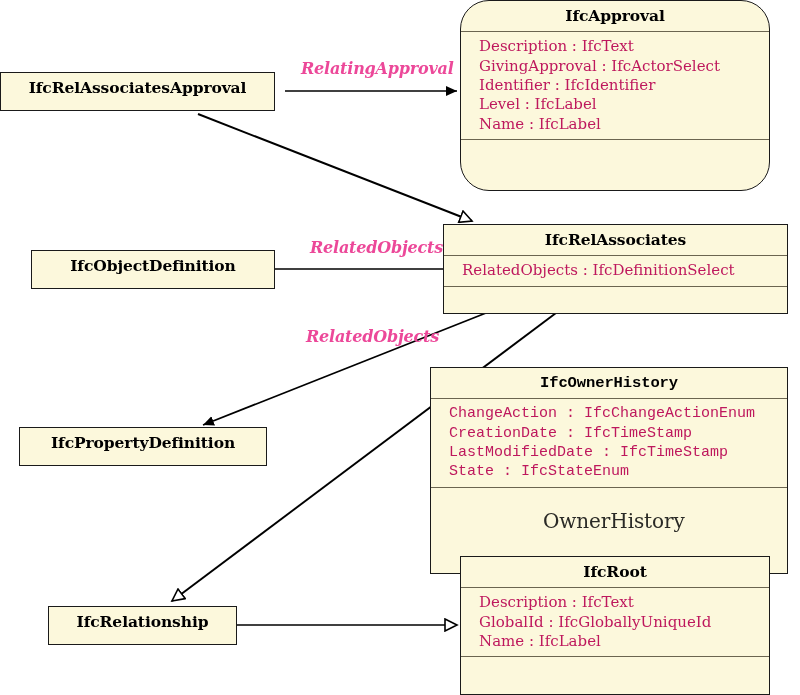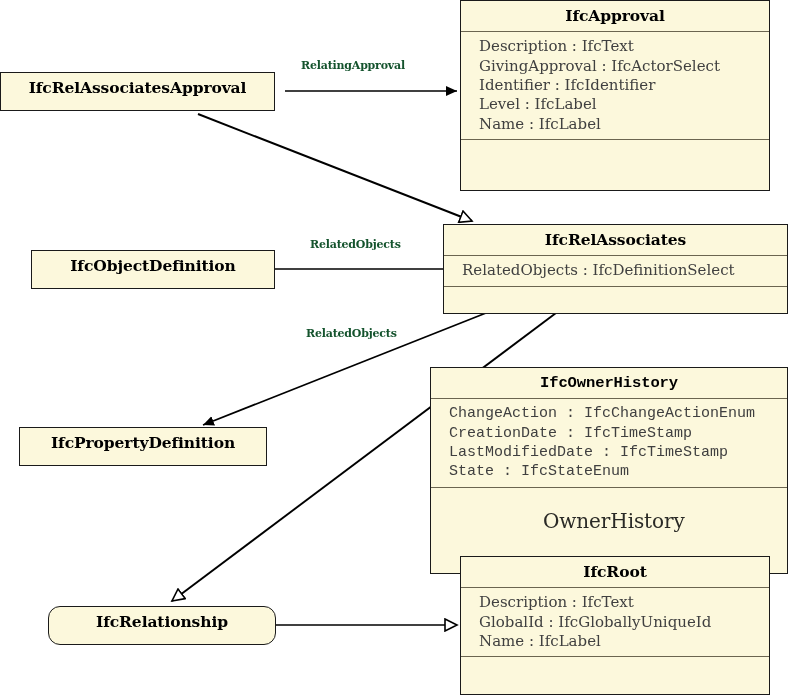--- a/index.html
+++ b/index.html
@@ -45,34 +45,35 @@
   .compartment {
     border-top: 1.6px solid #6b6550;
     padding: 5px 0 5px 0;
   }
   .compartment.empty {
     height: 18px;
     padding: 0;
   }
   .attr {
     font-size: 15px;
-    color: #404040;
+    color: #be185d;
     padding: 0 8px 0 18px;
     line-height: 1.29;
     white-space: nowrap;
   }
   .edge-label {
     position: absolute;
     font-family: "DejaVu Serif", serif;
     font-weight: bold;
-    font-size: 11px;
-    color: #14532d;
+    font-size: 16px;
+    color: #ec4899;
     white-space: nowrap;
     z-index: 8;
     letter-spacing: -0.2px;
+    font-style: italic;
   }
   .assoc-label {
     position: absolute;
     font-family: "DejaVu Serif", serif;
     font-size: 20px;
     color: #2a2a26;
     white-space: nowrap;
     z-index: 9;
     letter-spacing: -0.1px;
   }
@@ -103,21 +104,21 @@
 
     <line x1="486" y1="313" x2="203" y2="425" stroke="#000000" stroke-width="1.7" marker-end="url(#solidArrow)"></line>
 
     <line x1="556" y1="313" x2="172" y2="601" stroke="#000000" stroke-width="1.9" marker-end="url(#hollowTri)"></line>
 
     <line x1="615" y1="557" x2="615" y2="527" stroke="#000000" stroke-width="1.7" marker-end="url(#solidArrow)"></line>
 
     <line x1="237" y1="625" x2="457" y2="625" stroke="#000000" stroke-width="1.7" marker-end="url(#hollowTri)"></line>
   </svg>
 
-  <div class="uml-class" style="left:460px; top:0px; width:310px; height:191px;">
+  <div class="uml-class" style="left:460px; top:0px; width:310px; height:191px;border-radius:29px;">
     <div class="uml-title">IfcApproval</div>
     <div class="compartment">
       <div class="attr">Description : IfcText</div>
       <div class="attr">GivingApproval : IfcActorSelect</div>
       <div class="attr">Identifier : IfcIdentifier</div>
       <div class="attr">Level : IfcLabel</div>
       <div class="attr">Name : IfcLabel</div>
     </div>
     <div class="compartment empty"></div>
   </div>
@@ -156,21 +157,21 @@
   <div class="uml-class" style="left:460px; top:556px; width:310px; height:139px;">
     <div class="uml-title">IfcRoot</div>
     <div class="compartment">
       <div class="attr">Description : IfcText</div>
       <div class="attr">GlobalId : IfcGloballyUniqueId</div>
       <div class="attr">Name : IfcLabel</div>
     </div>
     <div class="compartment empty"></div>
   </div>
 
-  <div class="uml-class" style="left:48px; top:606px; width:228px; height:39px;border-radius:12px;">
+  <div class="uml-class" style="left:48px; top:606px; width:189px; height:39px;">
     <div class="uml-title">IfcRelationship</div>
   </div>
 
   <div class="edge-label" style="left:301px; top:59px;">RelatingApproval</div>
 
   <div class="edge-label" style="left:310px; top:238px;">RelatedObjects</div>
 
   <div class="edge-label" style="left:306px; top:327px;">RelatedObjects</div>
 
   <div class="assoc-label" style="left:543px; top:509px;">OwnerHistory</div>

